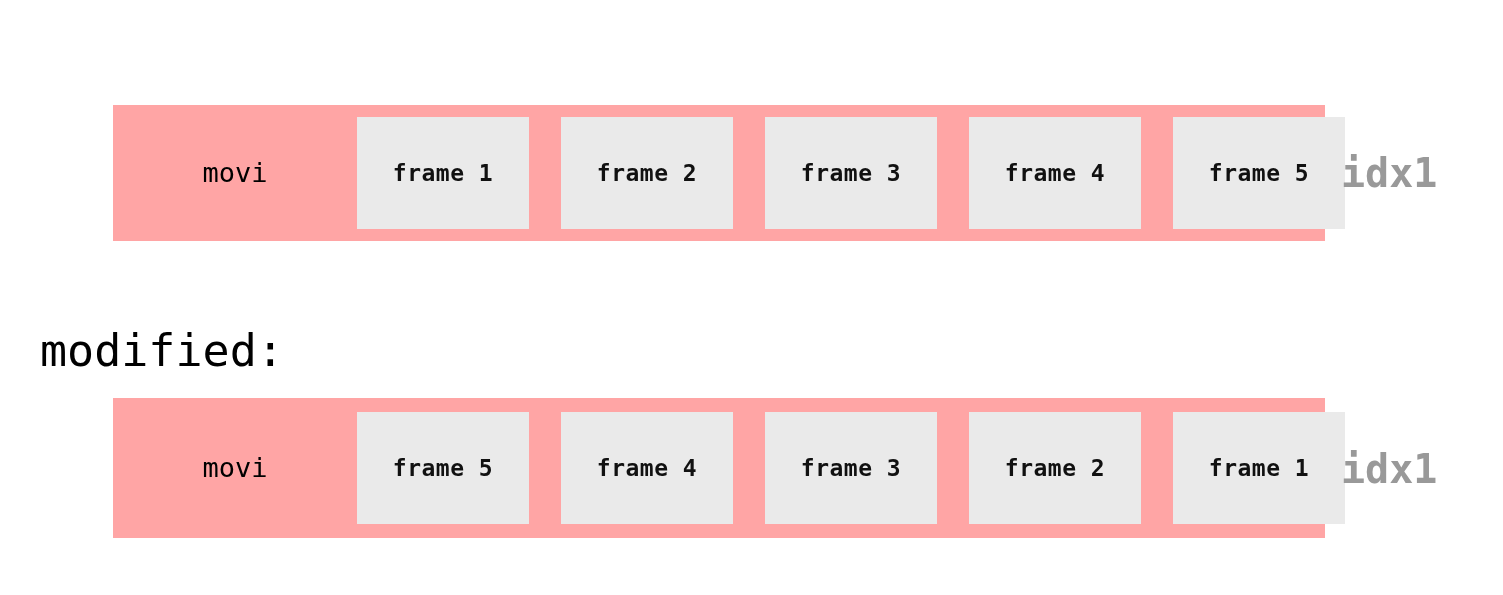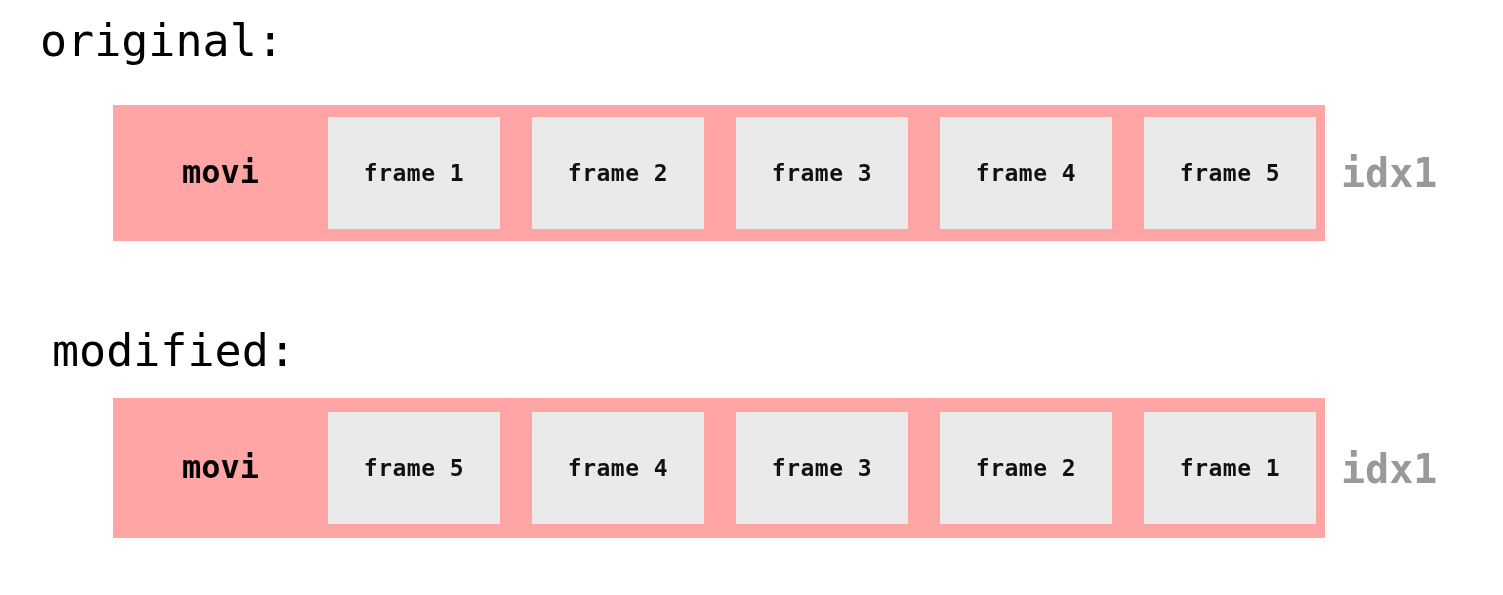--- a/index.html
+++ b/index.html
@@ -29,21 +29,21 @@
     left: 40px;
     font-family: "DejaVu Sans Mono", "Liberation Mono", monospace;
     font-size: 45px;
     font-weight: 400;
     color: #000000;
     line-height: 1;
     letter-spacing: 0px;
     white-space: nowrap;
   }
   .caption-original { top: 18px; }
-  .caption-modified { top: 328px; margin-left: 12px; }
+  .caption-modified { top: 328px; }
 
   
   .band-row {
     position: absolute;
     left: 113px;
     width: 1212px;
     height: 136px;
     display: flex;
     align-items: center;
   }
@@ -59,25 +59,25 @@
     background: #ffa5a5;
     box-sizing: border-box;
     display: flex;
     flex-direction: row;
     align-items: center;
   }
 
   
   .chunk-label {
     flex: 0 0 auto;
-    width: 215px;
+    width: 244px;
     text-align: center;
     font-family: "DejaVu Sans Mono", "Liberation Mono", monospace;
-    font-size: 32px;
-    font-weight: 700;
+    font-size: 27px;
+    font-weight: 400;
     color: #000000;
     line-height: 1;
     white-space: nowrap;
     padding-bottom: 2px;
   }
 
   
   .frames {
     flex: 1 1 auto;
     display: flex;
@@ -122,21 +122,20 @@
     white-space: nowrap;
   }
   .idx-original { top: 153px; }
   .idx-modified { top: 449px; }
 </style>
 </head>
 <body>
 
 <div class="canvas">
 
-  <div class="caption caption-original">original:</div>
 
   <div class="band-row band-row-original">
     <div class="band">
 
       <div class="chunk-label">movi</div>
 
       <div class="frames">
 
         <div class="frame-box">
           <span class="frame-label">frame 1</span>

